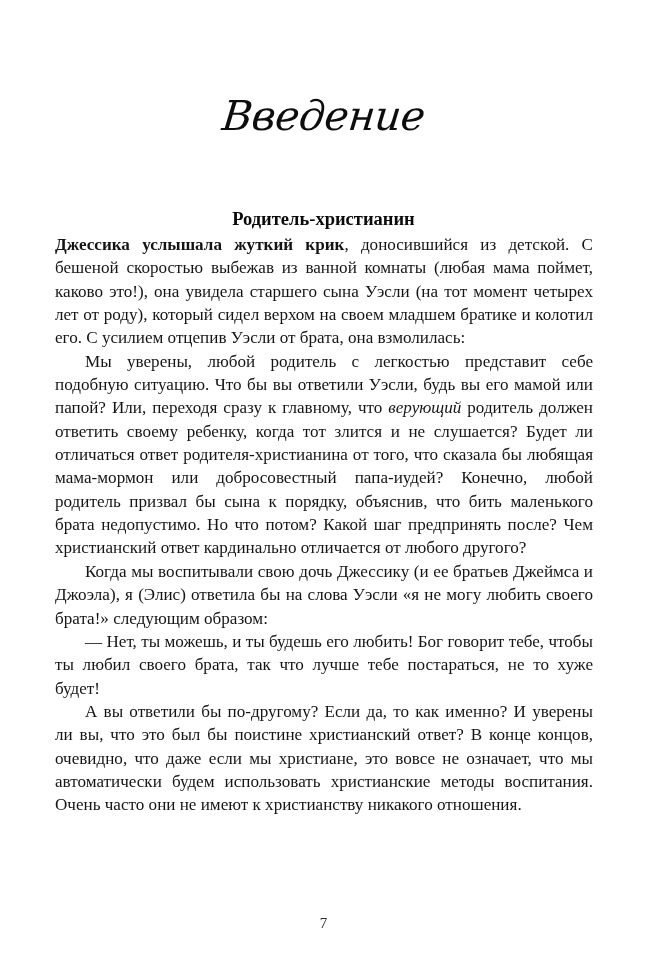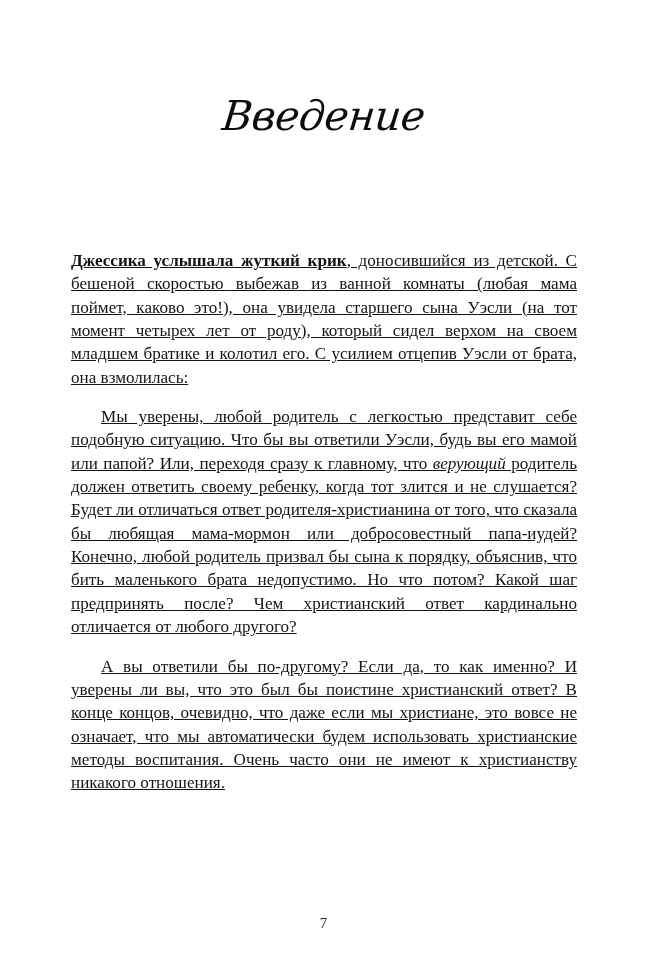--- a/index.html
+++ b/index.html
@@ -66,24 +66,23 @@
     top: 233px;
     width: 538px;
     font-size: 17.1px;
     line-height: 23.35px;
     text-align: justify;
     text-justify: inter-word;
     color: #141414;
   }
 
   .body-block p {
-    margin: 16px;
+    margin: 0;
     text-indent: 30px;
     hyphens: manual;
-    text-decoration: underline;
   }
 
   .body-block p.no-indent {
     text-indent: 0;
   }
 
   .body-block p.dialogue {
     text-indent: 30px;
   }
 
@@ -105,30 +104,33 @@
     color: #2a2a2a;
   }
 </style>
 </head>
 <body>
 
 <div class="page" style="background: rgb(255, 255, 255);">
 
   <div class="chapter-title">Введение</div>
 
+  <h2 class="section-heading">Родитель-христианин</h2>
 
   <div class="body-block">
 
     <p class="no-indent"><b>Джессика услышала жуткий крик</b><span>, доносившийся из детской. С бешеной скоростью выбежав из ванной комнаты (любая мама поймет, каково это!), она увидела старшего сына Уэсли (на тот момент четырех лет от роду), который сидел верхом на своем младшем братике и колотил его. С усилием отцепив Уэсли от брата, она взмолилась:</span></p>
 
 
 
     <p><span>Мы уверены, любой родитель с легкостью представит себе подобную ситуацию. Что бы вы ответили Уэсли, будь вы его мамой или папой? Или, переходя сразу к главному, что </span><i>верующий</i><span> родитель должен ответить своему ребенку, когда тот злится и не слушается? Будет ли отличаться ответ родителя-христианина от того, что сказала бы любящая мама-мормон или добросовестный папа-иудей? Конечно, любой родитель призвал бы сына к порядку, объяснив, что бить маленького брата недопустимо. Но что потом? Какой шаг предпринять после? Чем христианский ответ кардинально отличается от любого другого?</span></p>
 
+    <p>Когда мы воспитывали свою дочь Джессику (и ее братьев Джеймса и Джоэла), я (Элис) ответила бы на слова Уэсли «я не могу любить своего брата!» следующим образом:</p>
 
+    <p class="dialogue">— Нет, ты можешь, и ты будешь его любить! Бог говорит тебе, чтобы ты любил своего брата, так что лучше тебе постараться, не то хуже будет!</p>
 
     <p>А вы ответили бы по-другому? Если да, то как именно? И уверены ли вы, что это был бы поистине христианский ответ? В конце концов, очевидно, что даже если мы христиане, это вовсе не означает, что мы автоматически будем использовать христианские методы воспитания. Очень часто они не имеют к христианству никакого отношения.</p>
 
   </div>
 
   <div class="folio">7</div>
 
 </div>
 
 </body></html>

